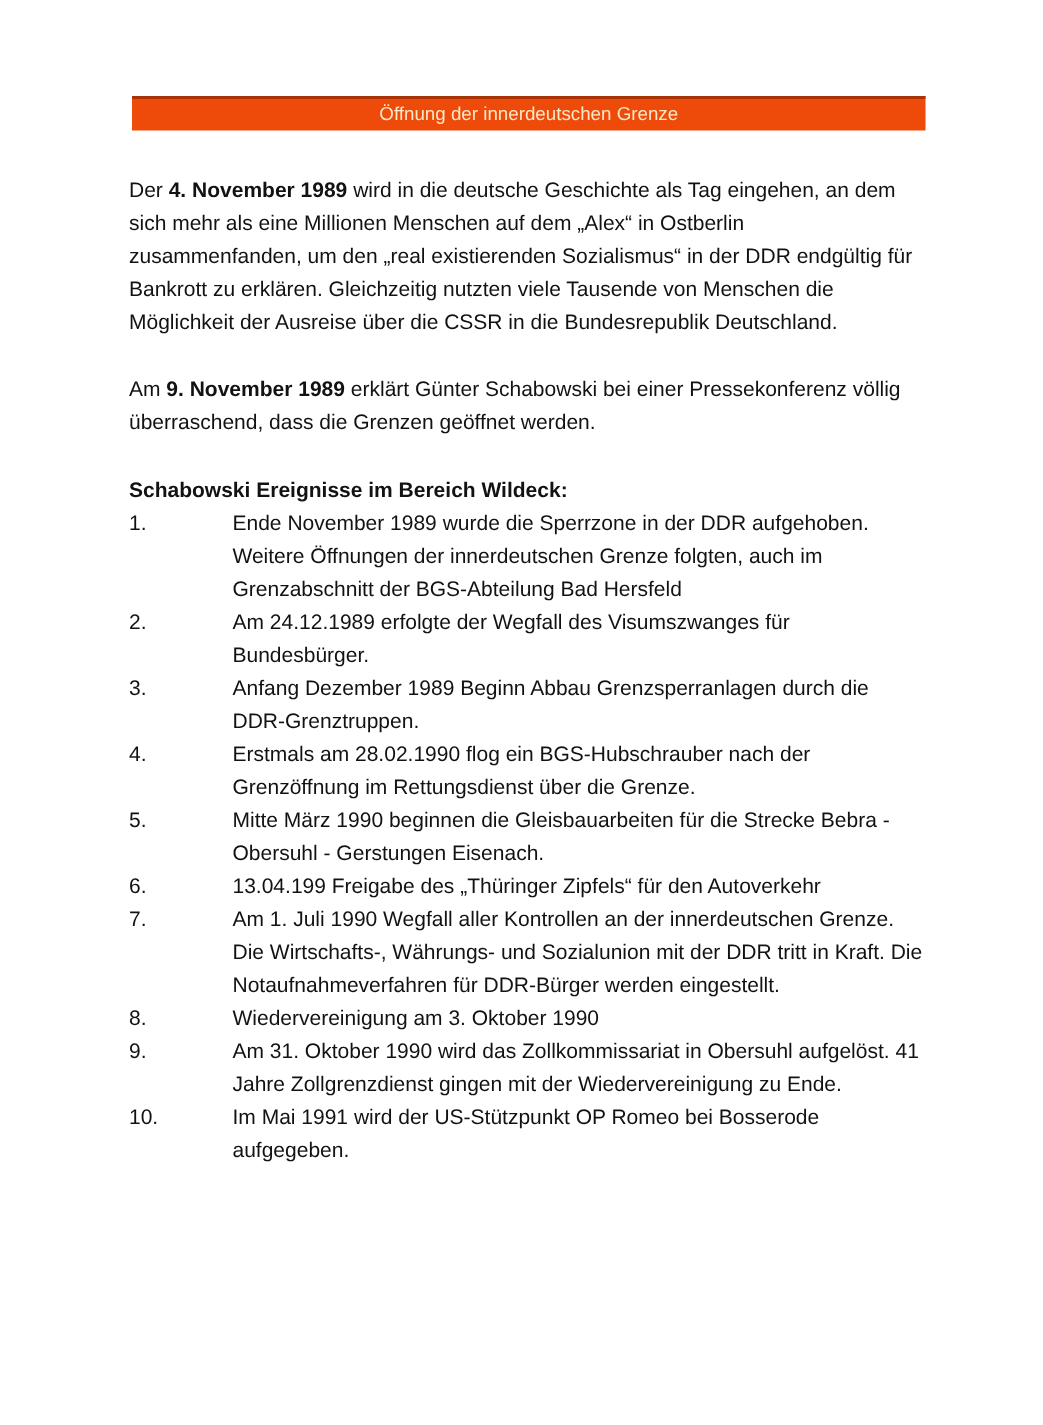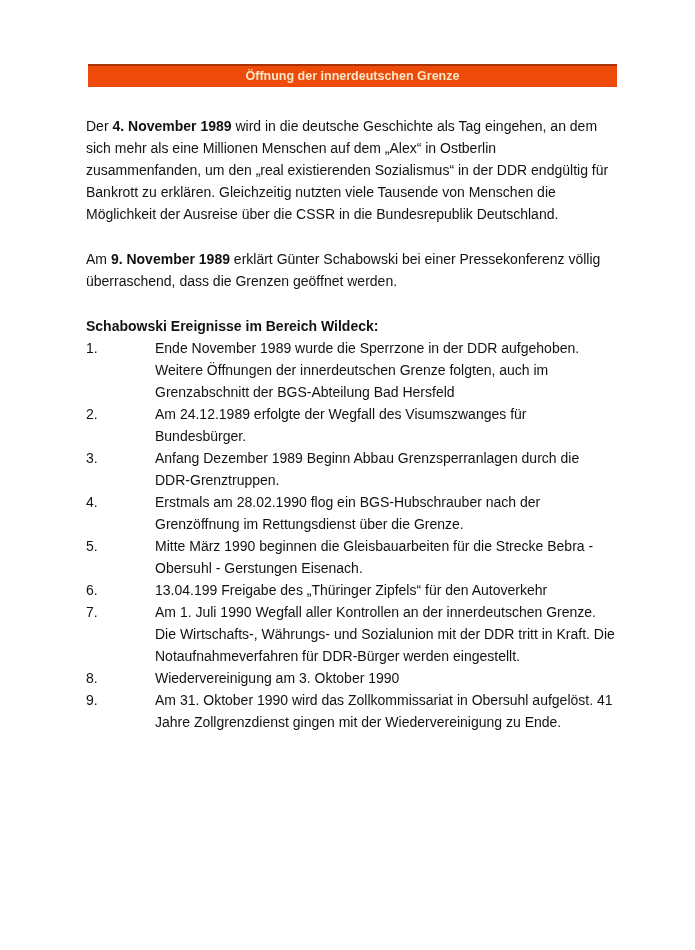--- a/index.html
+++ b/index.html
@@ -11,21 +11,21 @@
     overflow: hidden;
     font-family: "Liberation Sans", sans-serif;
     color: #121212;
   }
   .banner {
     margin: 64px 78px 0 88px;
     background: #ee4a0a;
     border-top: 2px solid #a83306;
     color: #fbe8c8;
     font-size: 12.5px;
-    font-weight: bold;
+    font-weight: normal;
     text-align: center;
     padding: 3px 0 4px 0;
   }
   .content {
     margin: 28px 80px 0 86px;
     font-size: 14px;
     line-height: 22px;
   }
   .para { margin: 0 0 23px 0; }
   .para strong, .heading { font-weight: bold; }
@@ -80,16 +80,20 @@
           <span class="txt">Am 1. Juli 1990 Wegfall aller Kontrollen an der innerdeutschen Grenze. Die Wirtschafts-, Währungs- und Sozialunion mit der DDR tritt in Kraft. Die Notaufnahmeverfahren für DDR-Bürger werden eingestellt.</span>
         </li>
         <li class="event-item">
           <span class="num">8.</span>
           <span class="txt">Wiedervereinigung am 3. Oktober 1990</span>
         </li>
         <li class="event-item">
           <span class="num">9.</span>
           <span class="txt">Am 31. Oktober 1990 wird das Zollkommissariat in Obersuhl aufgelöst. 41 Jahre Zollgrenzdienst gingen mit der Wiedervereinigung zu Ende.</span>
         </li>
+        <li class="event-item">
+          <span class="num">10.</span>
+          <span class="txt">Im Mai 1991 wird der US-Stützpunkt OP Romeo bei Bosserode aufgegeben.</span>
+        </li>
       </ol>
   </div>
 
 </div>
 
 </body></html>

